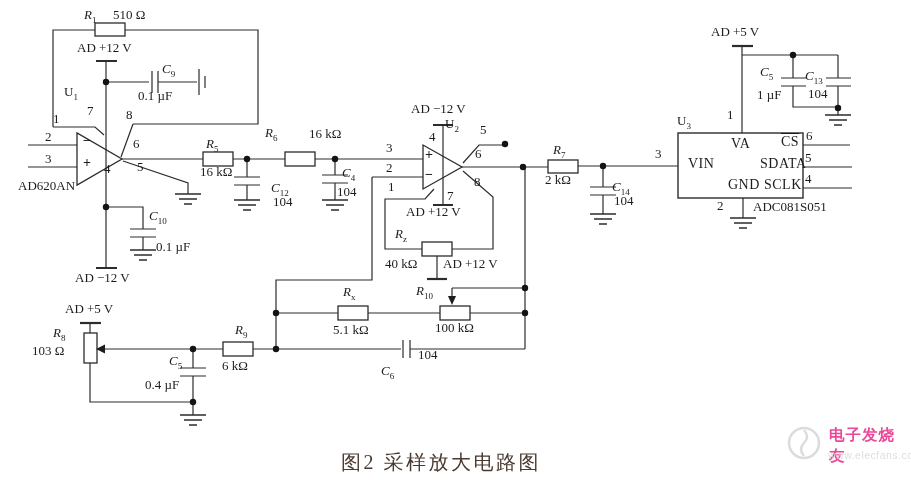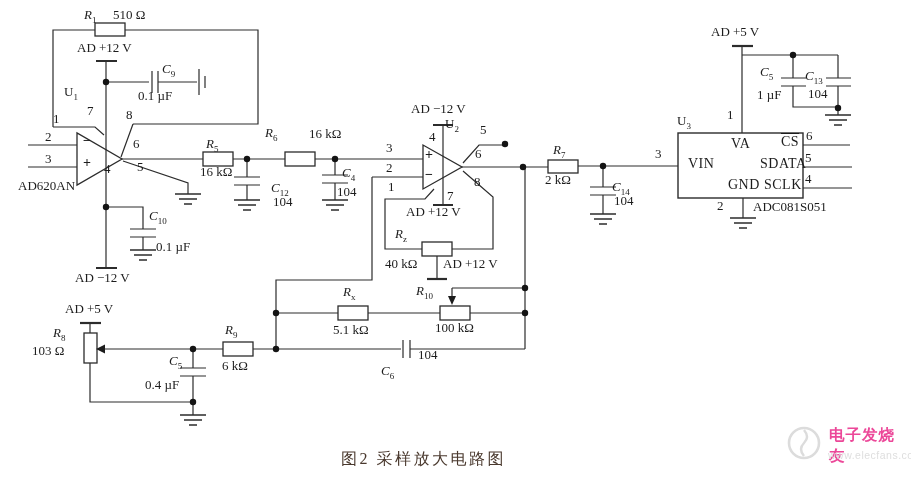--- a/index.html
+++ b/index.html
@@ -5,21 +5,21 @@
   html,body{margin:0;padding:0;background:#fff;}
   .page{position:relative;width:911px;height:480px;background:#ffffff;overflow:hidden;
         font-family:"Liberation Serif",serif;color:#1c1c1c;text-decoration:underline;}
   svg{position:absolute;left:0;top:0;}
   .lbl{position:absolute;font-size:13px;line-height:1.05;white-space:nowrap;color:#1c1c1c;}
   .lbl .ref{font-style:italic;}
   .lbl sub{font-size:9px;line-height:0;}
   .sign{font-size:14px;font-weight:bold;}
   .ov{text-decoration:overline;}
   .pinname{font-size:14px;letter-spacing:0.5px;}
-  .caption{position:absolute;left:341px;top:449px;font-size:16px;letter-spacing:2.5px;
+  .caption{position:absolute;left:341px;top:449px;font-size:20px;letter-spacing:2.5px;
            color:#4a392e;text-align:center;}
   .wm{position:absolute;left:783px;top:416px;width:128px;height:62px;color:#d9d9d9;}
   .wm-brand{position:absolute;left:46px;top:9px;font-size:15.5px;font-weight:bold;
             letter-spacing:1px;color:#ec4899;font-family:"Liberation Sans",sans-serif;}
   .wm-site{position:absolute;left:45px;top:33px;font-size:10.5px;letter-spacing:0.5px;
            color:#dedede;font-family:"Liberation Sans",sans-serif;}
 </style>
 </head>
 <body>
 
@@ -191,21 +191,21 @@
 <span class="lbl" style="left:343px;top:285px"><span class="ref">R</span><sub>x</sub></span>
 <span class="lbl" style="left:333px;top:323px">5.1 kΩ</span>
 <span class="lbl" style="left:416px;top:284px"><span class="ref">R</span><sub>10</sub></span>
 <span class="lbl" style="left:435px;top:321px">100 kΩ</span>
 <span class="lbl" style="left:381px;top:364px"><span class="ref">C</span><sub>6</sub></span>
 <span class="lbl" style="left:418px;top:348px">104</span>
 
 <span class="lbl" style="left:65px;top:302px">AD +5 V</span>
 <span class="lbl" style="left:53px;top:326px"><span class="ref">R</span><sub>8</sub></span>
 <span class="lbl" style="left:32px;top:344px">103 Ω</span>
-<span class="lbl" style="left:225px;top:323px"><span class="ref">R</span><sub>9</sub></span>
+<span class="lbl" style="left:235px;top:323px"><span class="ref">R</span><sub>9</sub></span>
 <span class="lbl" style="left:222px;top:359px">6 kΩ</span>
 <span class="lbl" style="left:169px;top:354px"><span class="ref">C</span><sub>5</sub></span>
 <span class="lbl" style="left:145px;top:378px">0.4 µF</span>
 
 <span class="lbl" style="left:553px;top:143px"><span class="ref">R</span><sub>7</sub></span>
 <span class="lbl" style="left:545px;top:173px">2 kΩ</span>
 <span class="lbl" style="left:612px;top:180px"><span class="ref">C</span><sub>14</sub></span>
 <span class="lbl" style="left:614px;top:194px">104</span>
 
 <span class="lbl" style="left:711px;top:25px">AD +5 V</span>

